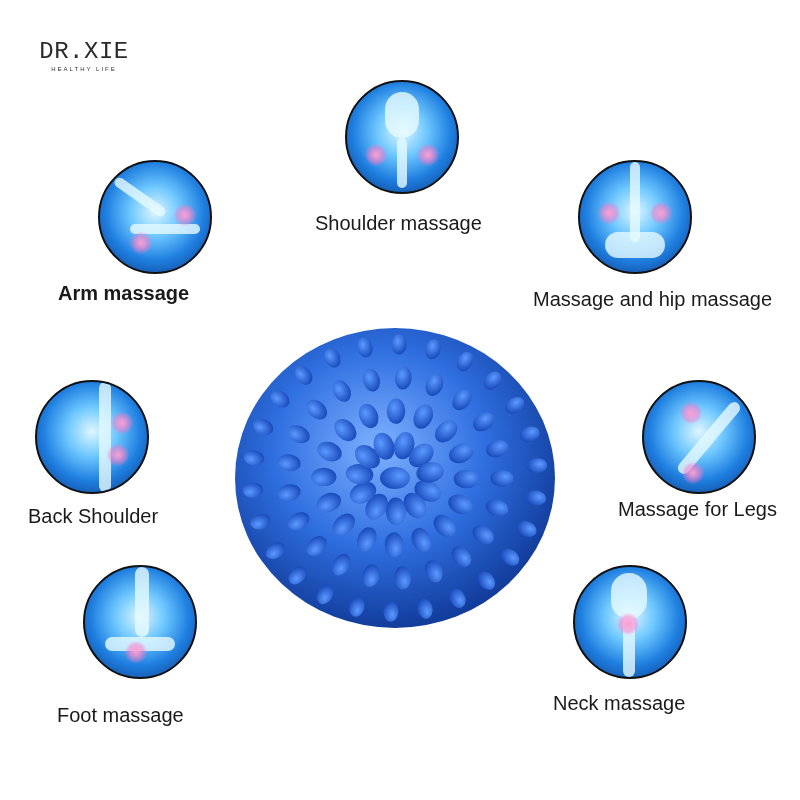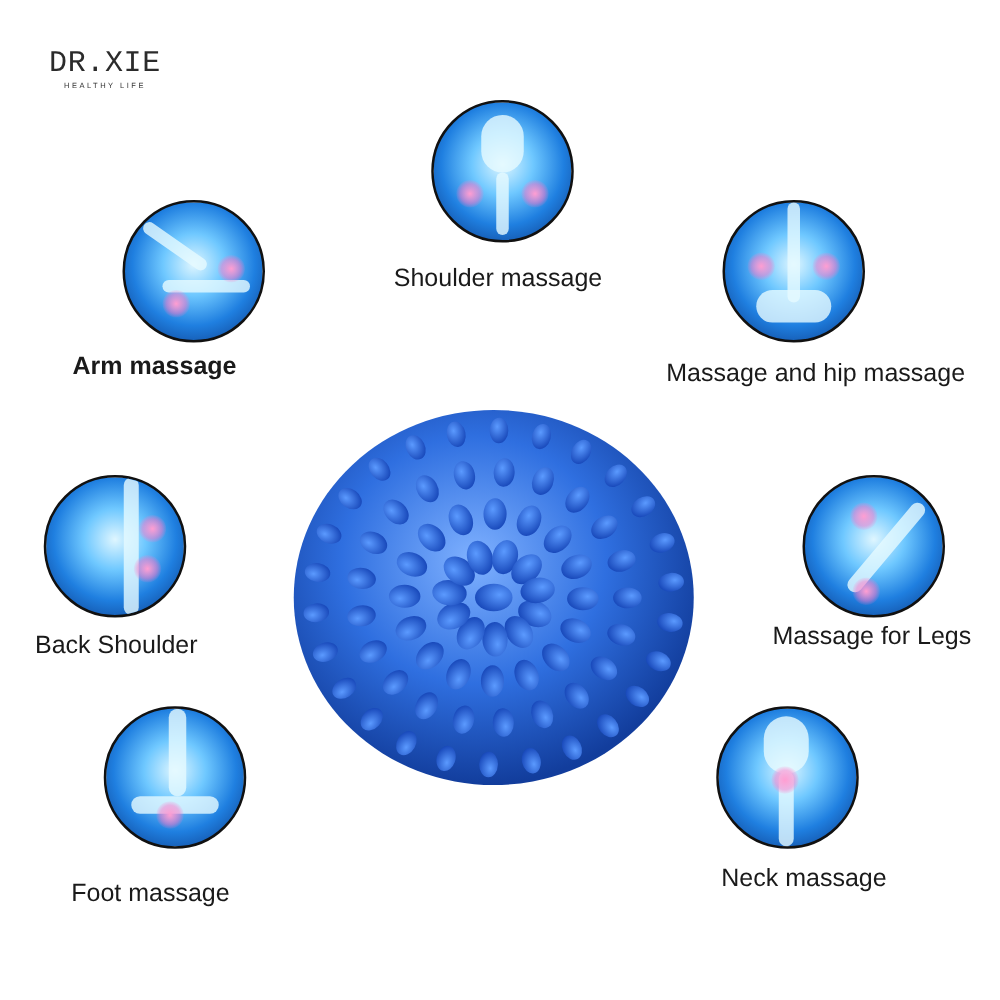--- a/index.html
+++ b/index.html
@@ -64,21 +64,21 @@
   <div class="bone" style="left:20px;top:70px;width:70px;height:14px;"></div>
   <div class="hot" style="left:40px;top:74px;"></div>
 </div>
 <div class="label" style="left:57px;top:704px;">Foot massage</div>
 
 <div class="circle" style="left:573px;top:565px;">
   <div class="bone" style="left:36px;top:6px;width:36px;height:46px;border-radius:18px;"></div>
   <div class="bone" style="left:48px;top:50px;width:12px;height:60px;"></div>
   <div class="hot" style="left:42px;top:46px;"></div>
 </div>
-<div class="label" style="left:553px;top:692px;margin-left:24px;">Neck massage</div>
+<div class="label" style="left:553px;top:692px;">Neck massage</div>
 
 <svg class="ball" viewBox="0 0 370 350">
   <defs>
     <radialGradient id="bg" cx="45%" cy="40%" r="60%">
       <stop offset="0%" stop-color="#7fb1ff"></stop>
       <stop offset="55%" stop-color="#2f6fe0"></stop>
       <stop offset="100%" stop-color="#123d9c"></stop>
     </radialGradient>
     <radialGradient id="sp" cx="40%" cy="35%" r="70%">
       <stop offset="0%" stop-color="#5b9aff"></stop>

